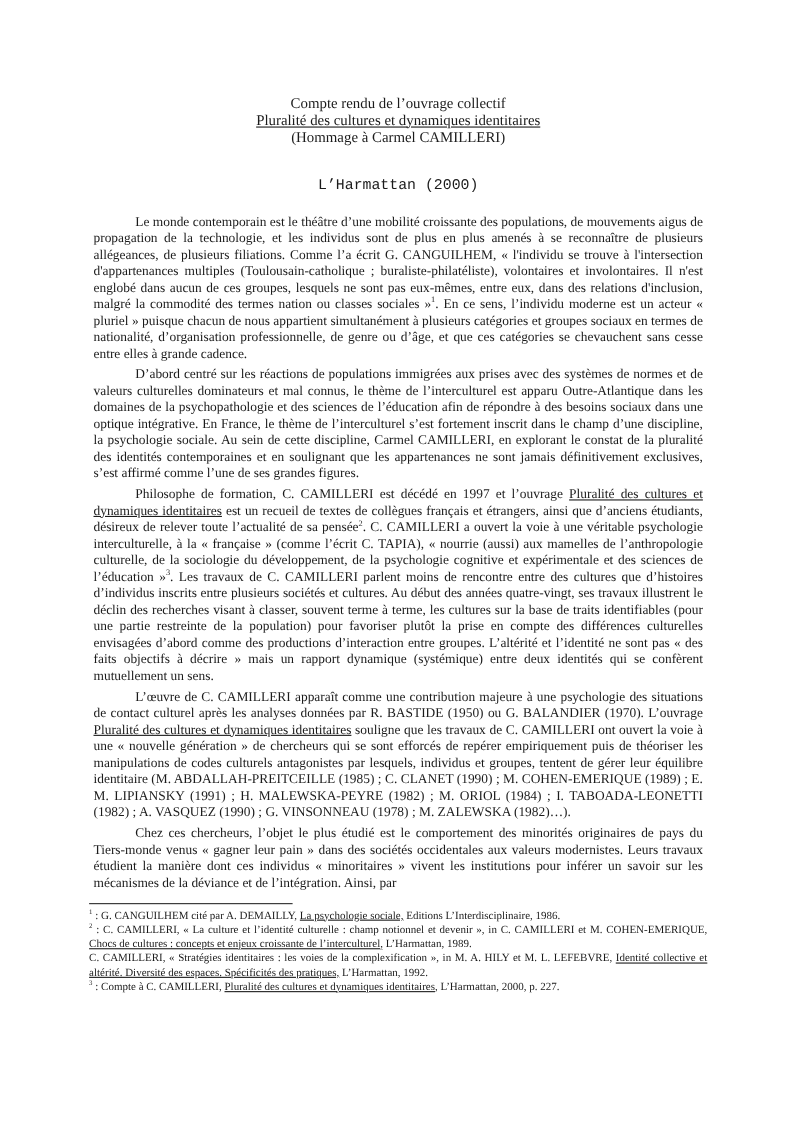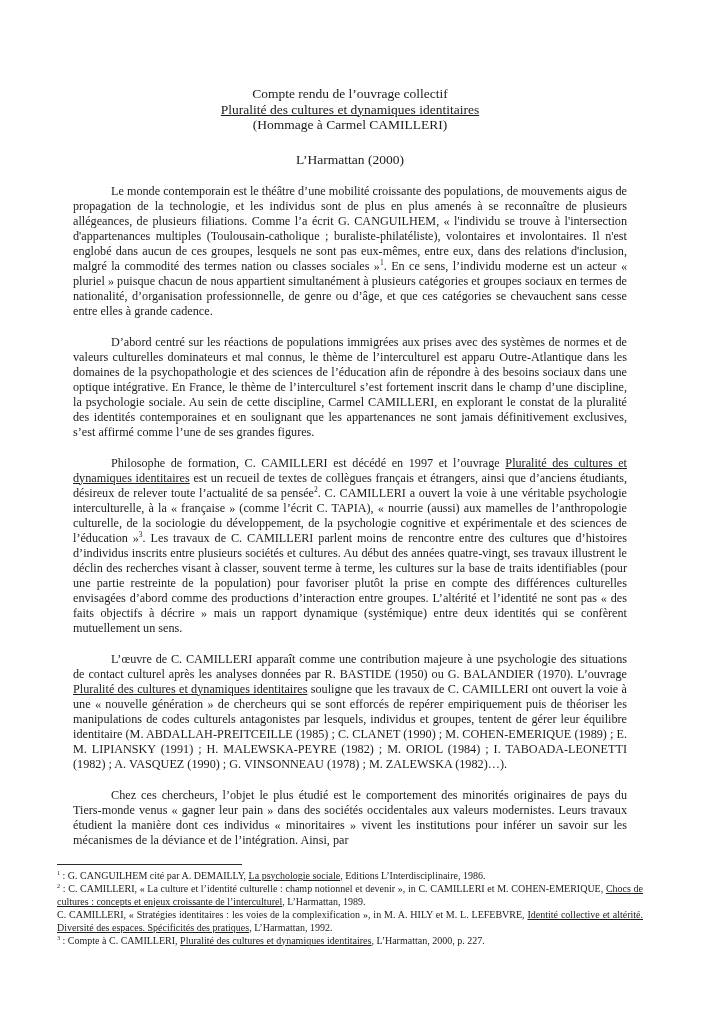--- a/index.html
+++ b/index.html
@@ -7,46 +7,47 @@
     padding: 0;
     background: #ffffff;
   }
   .page {
     position: relative;
     width: 724px;
     height: 1024px;
     margin: 0 auto;
     background: #ffffff;
     box-sizing: border-box;
-    padding: 86px 81px 0 57px;
+    padding: 86px 81px 0 81px;
     font-family: "Liberation Serif", "DejaVu Serif", serif;
     color: #1b1b1b;
     overflow: hidden;
   }
   .title-block {
     text-align: center;
     font-size: 13.5px;
     line-height: 15.5px;
   }
   .title-line { margin: 0; }
   .title-line .u-title { text-decoration: underline; }
   .publisher {
     text-align: center;
     font-size: 13.5px;
     line-height: 15px;
-    margin-top: 19px;
+    margin-top: 29px;
+    font-family: Liberation Mono, monospace;
   }
   .body-block {
     margin-top: 17px;
     font-size: 12.2px;
     line-height: 15px;
     text-align: justify;
   }
   .body-block p {
-    margin: 16px;
+    margin: 4px;
     text-indent: 38px;
   }
   .u { text-decoration: underline; }
   sup.sup {
     font-size: 0.62em;
     line-height: 0;
     vertical-align: super;
   }
   .footnote-rule {
     width: 185px;

